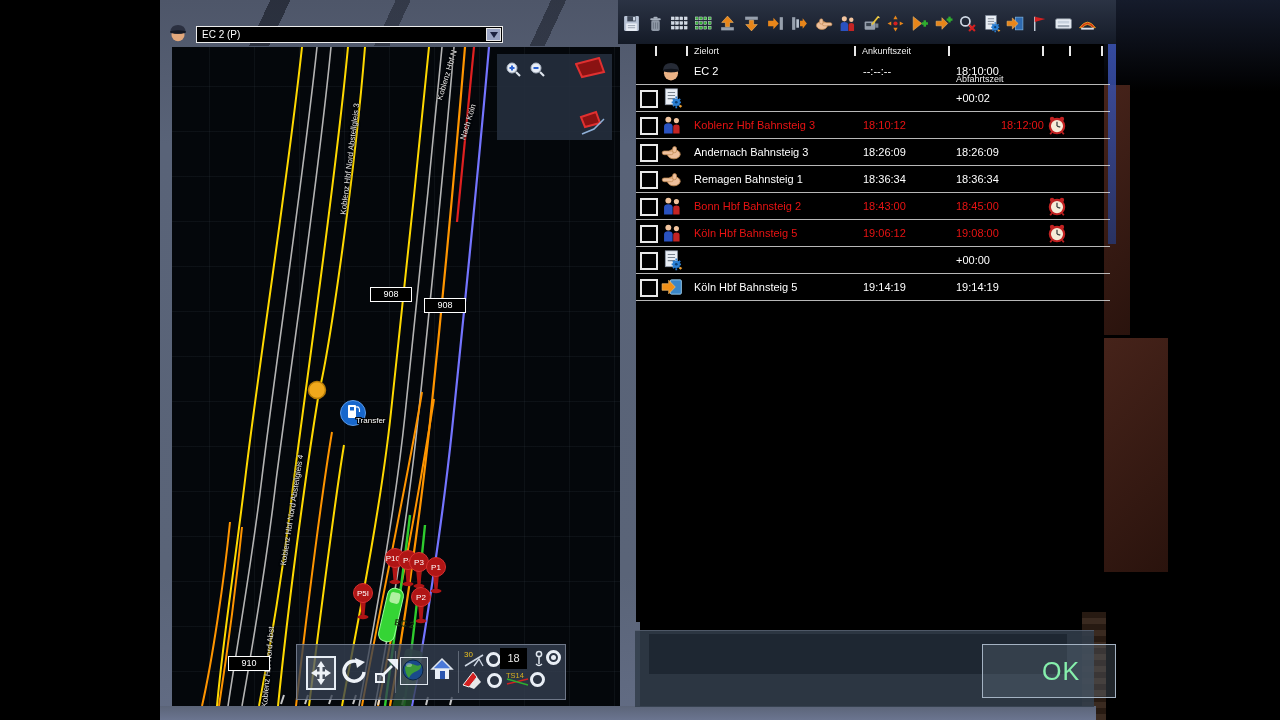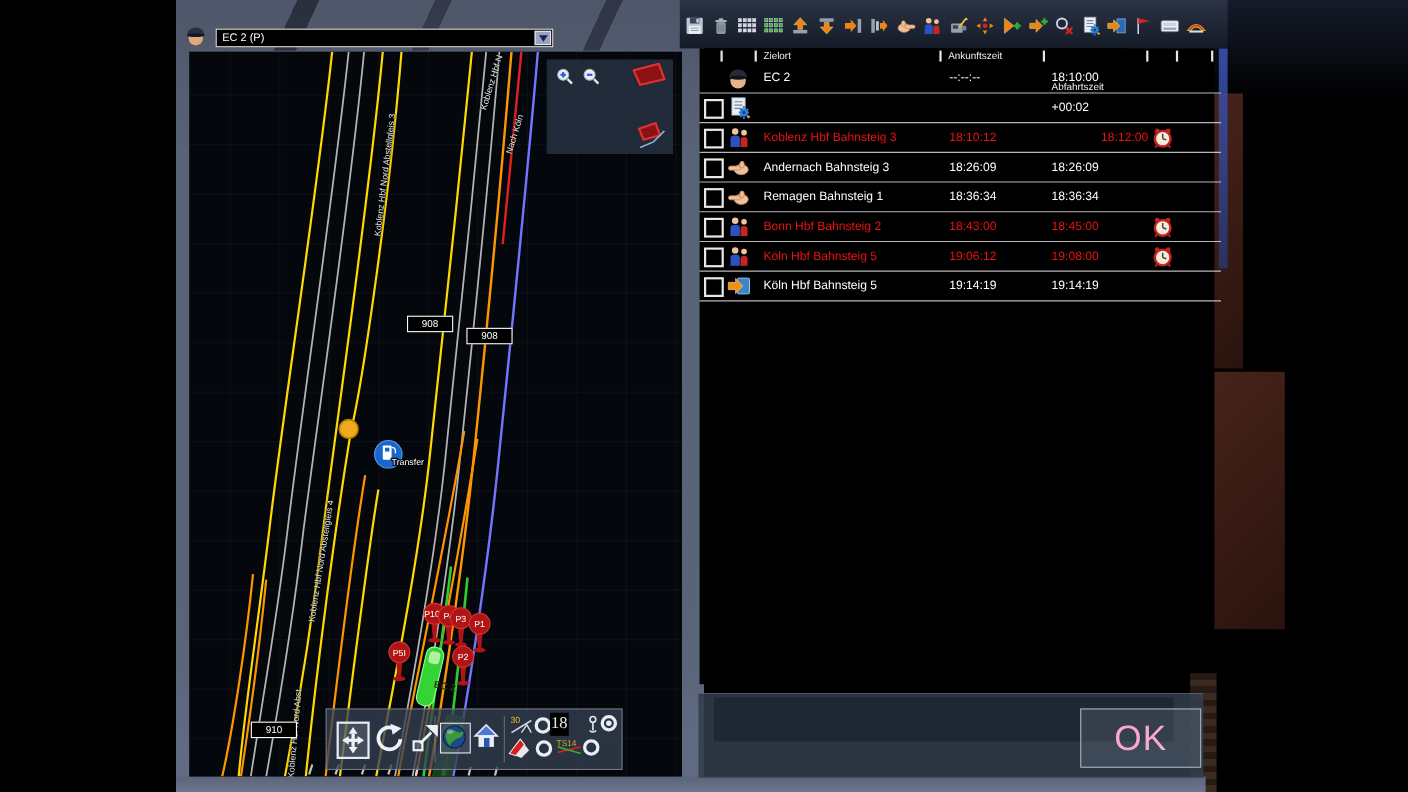--- a/index.html
+++ b/index.html
@@ -36,22 +36,22 @@
     color:#fff;font-size:9px;text-align:center;line-height:13px;}
   
   #minimap{position:absolute;left:325px;top:7px;width:115px;height:86px;background:rgba(36,46,61,.92);}
   .zbtn{position:absolute;width:18px;height:18px;cursor:pointer;}
   
   #maphud{position:absolute;left:124px;top:597px;width:268px;height:54px;
     background:rgba(54,64,82,.78);border:1px solid rgba(165,175,195,.55);}
   .hudsep{position:absolute;top:6px;width:1px;height:42px;background:rgba(220,228,240,.3);}
   .radio{position:absolute;width:9px;height:9px;border:3px solid #e9eef5;border-radius:50%;cursor:pointer;}
   .radio.sel::after{content:"";position:absolute;left:2px;top:2px;width:5px;height:5px;border-radius:50%;background:#e9eef5;}
-  #val18{position:absolute;width:17px;height:21px;background:#000;color:#e8e8e8;font-size:15px;
-    text-align:center;line-height:21px;font-family:Liberation Serif, serif;}
+  #val18{position:absolute;width:27px;height:21px;background:#000;color:#e8e8e8;font-size:11px;
+    text-align:center;line-height:21px;}
   #panbtn{position:absolute;border:2px solid #e7edf5;background:rgba(235,242,250,.14);width:26px;height:30px;}
   #globebtn{position:absolute;border:1px solid #dfe6ee;background:rgba(235,242,250,.1);width:26px;height:26px;}
   
   #svc-avatar{left:166px;top:20px;width:24px;height:24px;}
   #svc-select{left:196px;top:26px;width:300px;height:15px;background:#000;border:1px solid #ececec;
     color:#fff;font-size:10px;line-height:15px;padding-left:5px;cursor:pointer;}
   #svc-arrow{position:absolute;right:1px;top:1px;width:13px;height:11px;background:#98a2c2;
     border:1px solid #e8e8e8;display:flex;align-items:center;justify-content:center;}
   #svc-arrow::after{content:"";border-left:4px solid transparent;border-right:4px solid transparent;
     border-top:6px solid #1c2240;}
@@ -64,22 +64,22 @@
   .cb{position:absolute;left:4px;top:5px;width:14px;height:14px;border:2px solid #e9e9e9;background:#000;cursor:pointer;}
   .rico{position:absolute;left:25px;top:1px;}
   .cell{position:absolute;top:0;height:26px;line-height:26px;font-size:11px;white-space:nowrap;}
   .c-ziel{left:58px;} .c-ank{left:227px;} .c-abf{left:320px;}
   .c-clk{left:410px;top:2px;}
   
   #okpanel{left:635px;top:630px;width:459px;height:76px;background:rgba(50,61,75,.88);
     border-top:1px solid rgba(130,140,160,.4);}
   #okinner{position:absolute;left:14px;top:3px;width:418px;height:40px;background:rgba(16,24,34,.5);}
   #okbtn{position:absolute;left:347px;top:13px;width:108px;height:52px;background:rgba(95,108,124,.35);
-    border:1px solid #a4b2c2;color:#f9a8d4;font-size:32px;letter-spacing:1px;display:flex;
-    align-items:center;justify-content:center;cursor:pointer;}
+    border:1px solid #a4b2c2;color:#86efac;font-size:25px;letter-spacing:1px;display:flex;
+    align-items:center;justify-content:center;cursor:pointer;padding-left:24px;}
   .late{color:#e81313;}
 </style>
 </head>
 <body>
 
 <div id="stage">
 
   <div class="abs" id="backdrop"></div>
   <div class="abs" id="roofstreaks"></div>
   <div class="abs" id="toprightfade"></div>
@@ -596,20 +596,34 @@
               <circle cx="14.5" cy="4.6" r="2" fill="#c22222"></circle>
               <circle cx="10" cy="11" r="6.5" fill="#f6ecd8" stroke="#c22222" stroke-width="2"></circle>
               <line x1="10" y1="11" x2="10" y2="7" stroke="#444" stroke-width="1.2"></line>
               <line x1="10" y1="11" x2="13" y2="12" stroke="#444" stroke-width="1.2"></line>
               <line x1="5.3" y1="16.6" x2="3.8" y2="18.4" stroke="#c22222" stroke-width="1.6"></line>
               <line x1="14.7" y1="16.6" x2="16.2" y2="18.4" stroke="#c22222" stroke-width="1.6"></line>
             </svg></span>
         </div>
         <div class="tt-row">
           <span class="cb"></span>
+          <span class="rico"><svg width="22" height="24" viewBox="0 0 18 18">
+              <rect x="3.5" y="1.5" width="10" height="13" fill="#e9eef5" stroke="#8a94a4" stroke-width="0.6"></rect>
+              <path d="M5.5,4.5 H11.5 M5.5,7 H11.5 M5.5,9.5 H11.5" stroke="#7a8490" stroke-width="0.9"></path>
+              <path d="M12.5,7.7 V9.3 M12.5,15.7 V17.3 M8.7,12.5 H10.3 M14.7,12.5 H16.3 M9.8,9.8 l1.1,1.1 M14.6,14.6 l1.1,1.1 M15.7,9.8 l-1.1,1.1 M10.9,14.6 l-1.1,1.1" stroke="#2a7fd4" stroke-width="1.4"></path>
+              <circle cx="12.5" cy="12.5" r="3" fill="#2a7fd4"></circle>
+              <circle cx="12.5" cy="12.5" r="1.1" fill="#0c3f74"></circle>
+              <polygon points="15.6,14.6 17.4,15.6 16,16.9 14.7,15.9" fill="#f0a030"></polygon>
+            </svg></span>
+          <span class="cell c-ziel"></span>
+          <span class="cell c-ank"></span>
+          <span class="cell c-abf" style="color: rgb(255, 255, 255);">+00:00</span>
+        </div>
+        <div class="tt-row">
+          <span class="cb"></span>
           <span class="rico"><svg width="22" height="24" viewBox="0 0 20 20">
               <rect x="8.5" y="3.5" width="10" height="13" rx="1" fill="#3a86c8" stroke="#9fd0f0" stroke-width="0.8"></rect>
               <polygon points="1,7 7,7 7,3.8 13,10 7,16.2 7,13 1,13" fill="#f09018" stroke="#f8c070" stroke-width="0.6"></polygon>
             </svg></span>
           <span class="cell c-ziel">Köln Hbf Bahnsteig 5</span>
           <span class="cell c-ank">19:14:19</span>
           <span class="cell c-abf">19:14:19</span>
         </div>
       </div>
   </div>

